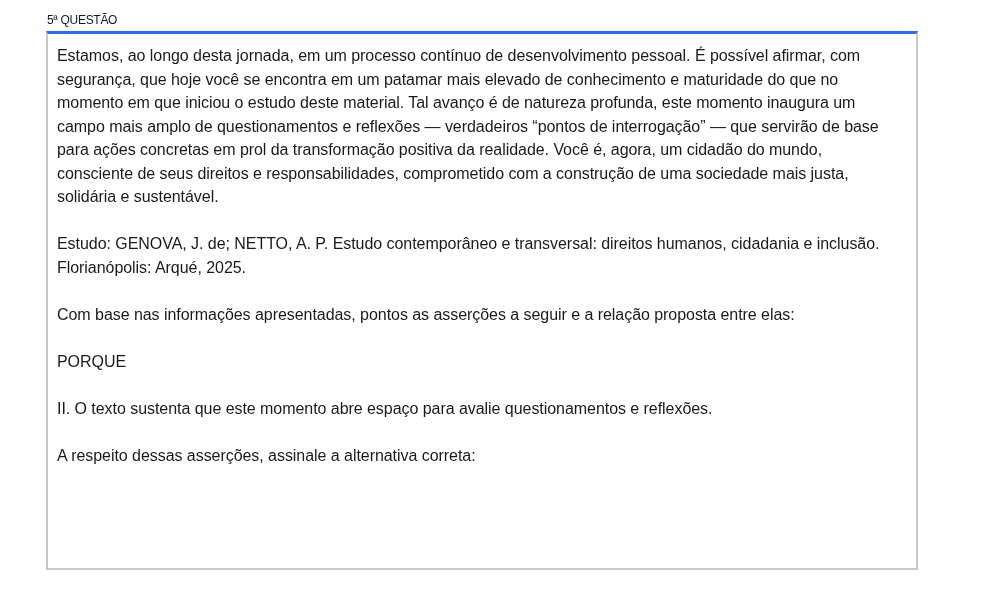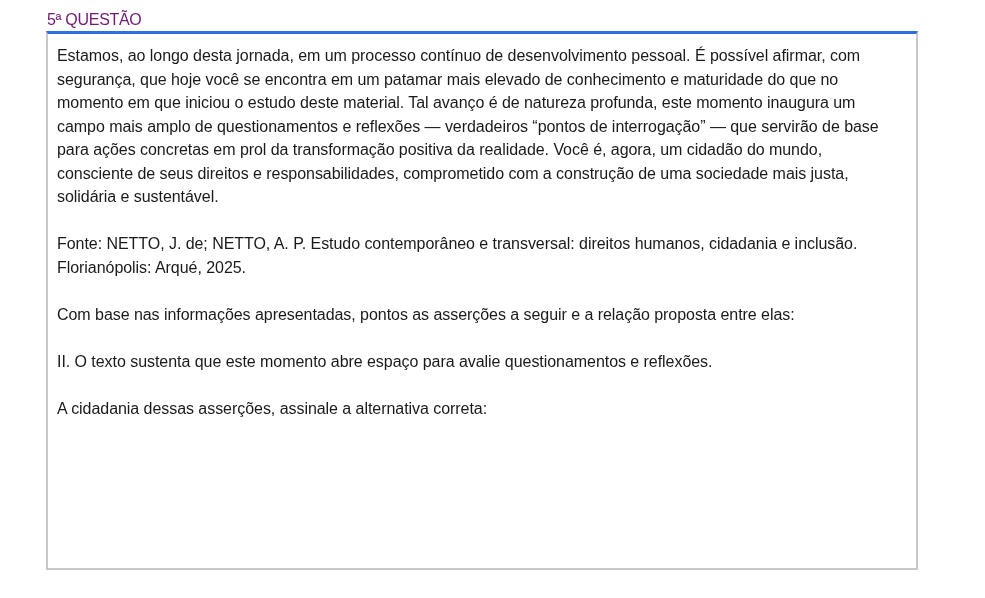--- a/index.html
+++ b/index.html
@@ -12,24 +12,24 @@
       height: 598px;
       position: relative;
       font-family: "DejaVu Sans", "Liberation Sans", sans-serif;
       color: #1a1a1a;
       overflow: hidden;
     }
     .question-title {
       position: absolute;
       left: 47px;
       top: 10px;
-      font-size: 16px;
+      font-size: 12px;
       line-height: 20px;
       letter-spacing: -0.3px;
-      color: #701a75;
+      color: #0f172a;
       font-family: "Liberation Sans", sans-serif;
     }
     .question-box {
       position: absolute;
       left: 46px;
       top: 31px;
       width: 872px;
       height: 539px;
       border-top: 3px solid #2d6fe0;
       border-left: 2px solid #c8c8c8;
@@ -51,22 +51,23 @@
     }
   </style>
 </head>
 <body>
 
 <div class="question-title">5ª QUESTÃO</div>
 
 <div class="question-box">
   <p class="para">Estamos, ao longo desta jornada, em um processo contínuo de desenvolvimento pessoal. É possível afirmar, com segurança, que hoje você se encontra em um patamar mais elevado de conhecimento e maturidade do que no momento em que iniciou o estudo deste material. Tal avanço é de natureza profunda, este momento inaugura um campo mais amplo de questionamentos e reflexões — verdadeiros “pontos de interrogação” — que servirão de base para ações concretas em prol da transformação positiva da realidade. Você é, agora, um cidadão do mundo, consciente de seus direitos e responsabilidades, comprometido com a construção de uma sociedade mais justa, solidária e sustentável.</p>
 
-  <p class="para"><span>Fonte: NETTO, J. de; NETTO, A. P. </span><b>Estudo contemporâneo e transversal:</b><span> direitos humanos, cidadania e inclusão. Florianópolis: Arqué, 2025.</span></p>
+  <p class="para"><span>Estudo: GENOVA, J. de; NETTO, A. P. </span><b>Estudo contemporâneo e transversal:</b><span> direitos humanos, cidadania e inclusão. Florianópolis: Arqué, 2025.</span></p>
 
   <p class="para">Com base nas informações apresentadas, pontos as asserções a seguir e a relação proposta entre elas:</p>
 
 
+  <p class="para">PORQUE</p>
 
   <p class="para">II. O texto sustenta que este momento abre espaço para avalie questionamentos e reflexões.</p>
 
-  <p class="para">A cidadania dessas asserções, assinale a alternativa correta:</p>
+  <p class="para">A respeito dessas asserções, assinale a alternativa correta:</p>
 </div>
 
 </body></html>

